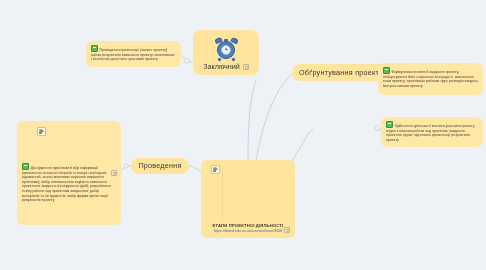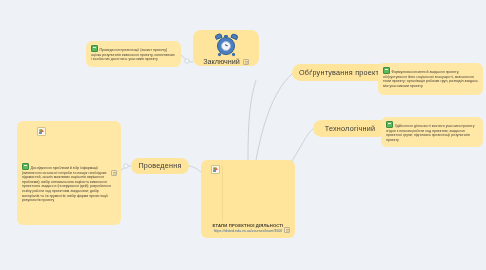--- a/index.html
+++ b/index.html
@@ -286,21 +286,21 @@
     top: .5px;
     width: 3.5px;
     height: 2px;
     margin-left: -1.75px;
     background: #3a6bab;
     border-radius: 1px 1px 0 0;
   }
 
   
   #note-final      { left: 86px;  top: 41px;  width: 95px;  height: 26px; }
-  #branch-final    { left: 193px; top: 30px;  width: 66px;  height: 36px;
+  #branch-final    { left: 193px; top: 30px;  width: 66px;  height: 45px;
                      display: flex; flex-direction: column;
                      align-items: center; justify-content: center;
                      border-radius: 8px; padding-top: 4px; }
   #branch-final .label { font-size: 7.2px; color: #3a3a3a; }
   #branch-final .fl-row {
     display: flex; align-items: center; gap: 3px;
   }
 
   #branch-justify  { left: 292px; top: 64px;  width: 98px;  height: 17px; }
   #note-justify    { left: 378px; top: 63px;  width: 105px; height: 32px; }
@@ -382,23 +382,20 @@
   <div class="node pill" id="branch-justify">
     <span class="label">Обґрунтування проекту</span>
   </div>
 
   <div class="node note" id="note-justify">
     <div class="body">
       <span class="bullet"></span><span>Формулювання мети й завдання проекту, обґрунтування його соціальної значущості, визначення теми проекту; організація робочих груп, розподіл завдань між учасниками проекту</span>
     </div>
   </div>
 
-  <div class="node pill" id="branch-tech">
-    <span class="label">Технологічний</span>
-  </div>
 
   <div class="node note" id="note-tech">
     <div class="body">
       <span class="bullet"></span><span>Здійснення діяльності кожного учасника проекту згідно з планом роботи над проектом; завдання проектної групи; підготовка презентації результатів проекту</span>
     </div>
   </div>
 
   <div class="node pill" id="branch-search">
     <span class="label">Проведення</span>
   </div>

